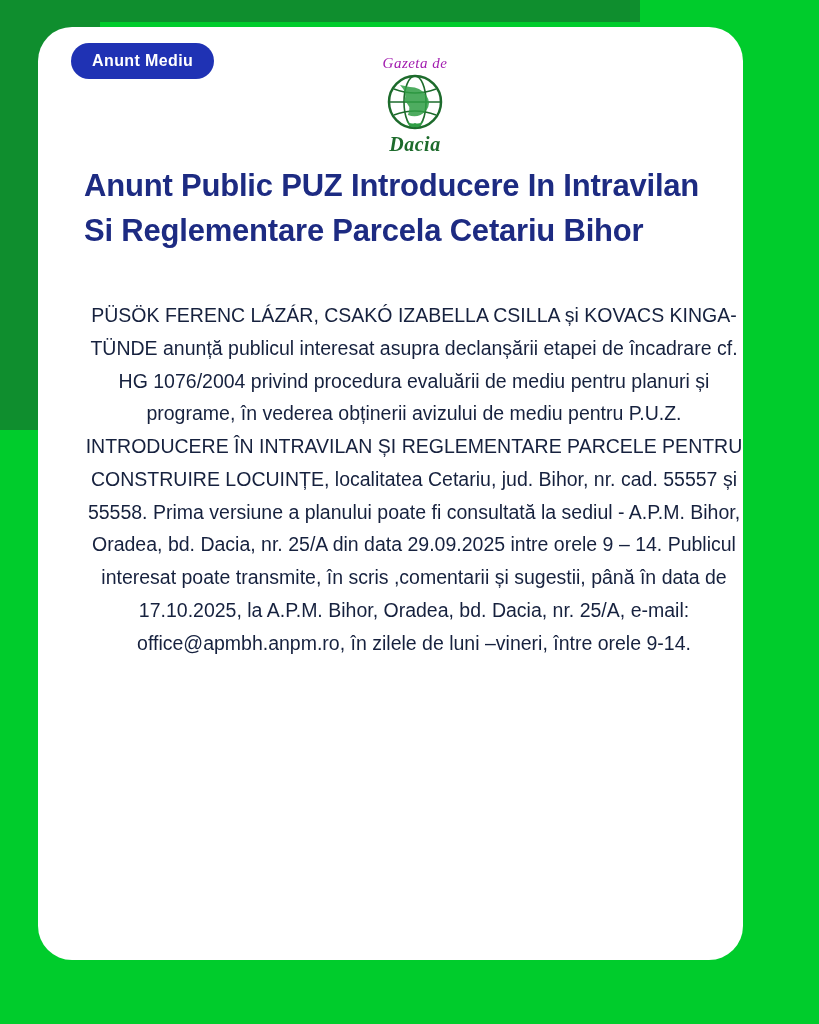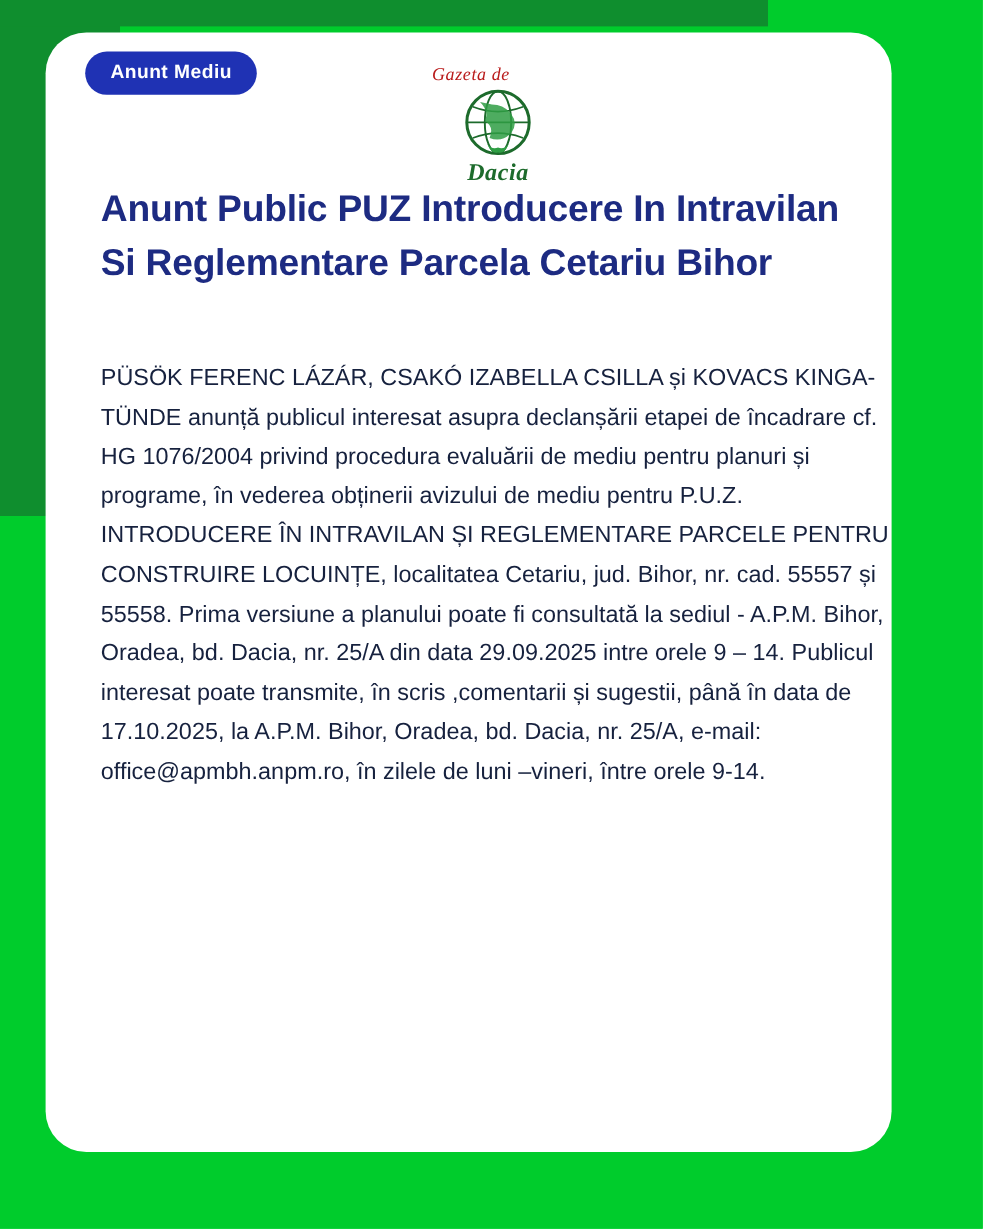--- a/index.html
+++ b/index.html
@@ -63,25 +63,25 @@
     left: 322px;
     top: 26px;
     width: 110px;
     height: 110px;
   }
   .logo-word-top {
     position: absolute;
     left: 0;
     top: 2px;
     width: 110px;
-    text-align: left;
+    text-align: center;
     font-family: "Liberation Serif", serif;
     font-style: italic;
     font-size: 15px;
-    color: #b91c1c;
+    color: #a21caf;
     letter-spacing: 0.5px;
   }
   .logo-word-bottom {
     position: absolute;
     left: 0;
     top: 80px;
     width: 110px;
     text-align: center;
     font-family: "Liberation Serif", serif;
     font-style: italic;
@@ -93,37 +93,38 @@
   .logo-globe {
     position: absolute;
     left: 26px;
     top: 20px;
     width: 58px;
     height: 58px;
   }
   .title {
     position: absolute;
     left: 46px;
-    top: 104px;
+    top: 116px;
     width: 650px;
     color: #1d2b82;
     font-size: 31px;
     font-weight: bold;
     line-height: 1.45;
     letter-spacing: -0.2px;
   }
   .body-text {
     position: absolute;
     left: 46px;
     top: 272px;
     width: 660px;
     color: #16213e;
     font-size: 19.5px;
     line-height: 1.68;
     white-space: pre-wrap;
+    text-align: center;
   }
 </style>
 </head>
 <body>
 
 <div class="bg-layer"></div>
 <div class="bg-dark-left"></div>
 <div class="bg-dark-corner"></div>
 
 <div class="card">

